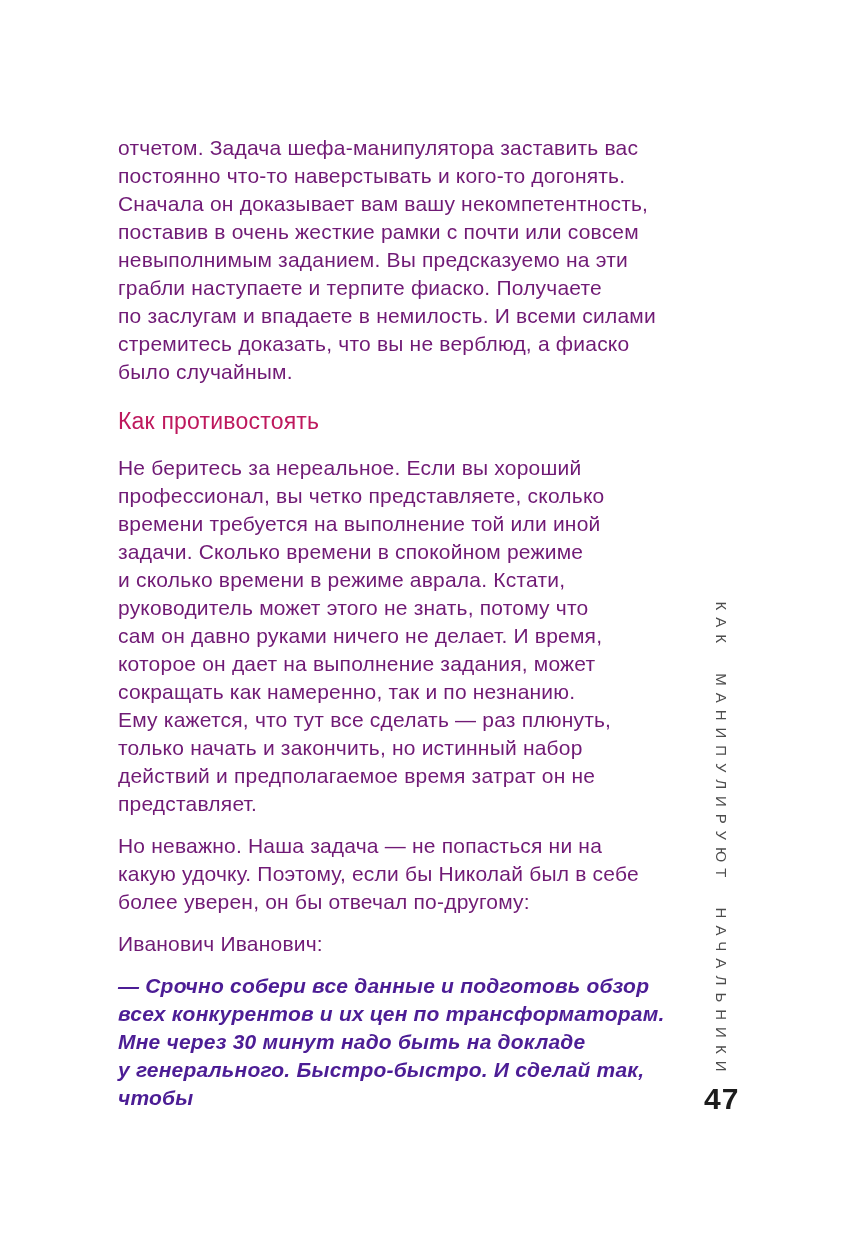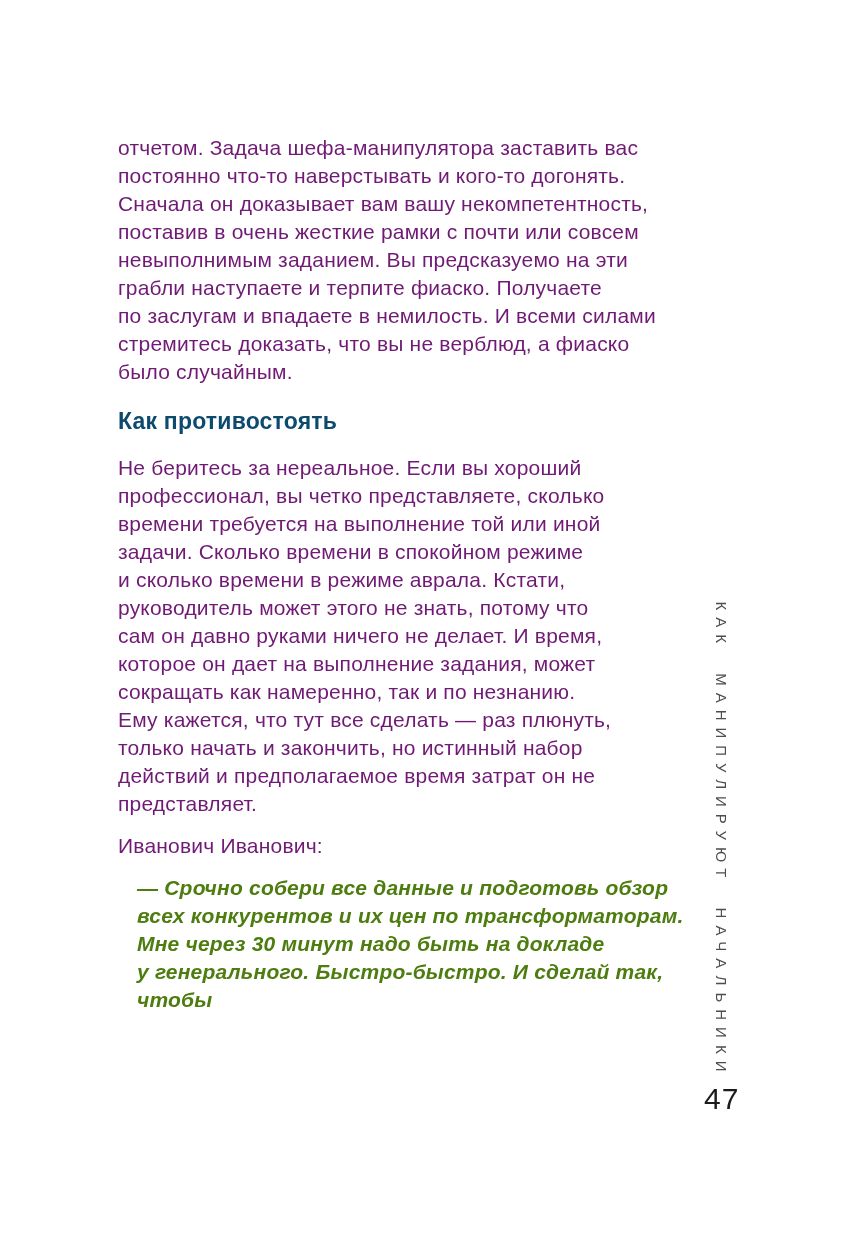--- a/index.html
+++ b/index.html
@@ -27,50 +27,49 @@
     line-height: 28px;
     font-weight: 400;
     color: #701a75;
     letter-spacing: 0.2px;
     white-space: pre-line;
   }
   .section-heading {
     margin: 20px 0 18px 0;
     font-size: 23px;
     line-height: 30px;
-    font-weight: 700;
-    color: #0c4a6e;
+    font-weight: 400;
+    color: #be185d;
     letter-spacing: 0.2px;
   }
   .quote {
     font-style: italic;
     font-weight: 600;
-    color: #4d7c0f;
-    margin-left: 19px;
+    color: #4c1d95;
   }
   .running-head {
     position: absolute;
     left: 721px;
     top: 840px;
     transform: translate(-50%, -50%) rotate(90deg);
     transform-origin: center;
     white-space: nowrap;
     font-size: 15px;
     font-weight: 400;
     letter-spacing: 7px;
     word-spacing: 12px;
     color: #4d4d4d;
   }
   .page-number {
     position: absolute;
     left: 704px;
     top: 1082px;
     font-size: 30px;
     line-height: 34px;
-    font-weight: 400;
+    font-weight: 700;
     color: #1c1c1c;
     letter-spacing: 1px;
   }
 </style>
 </head>
 <body>
 
 <div class="page">
 
   <main class="text-column">
@@ -93,20 +92,23 @@
 и сколько времени в режиме аврала. Кстати,
 руководитель может этого не знать, потому что
 сам он давно руками ничего не делает. И время,
 которое он дает на выполнение задания, может
 сокращать как намеренно, так и по незнанию.
 Ему кажется, что тут все сделать — раз плюнуть,
 только начать и закончить, но истинный набор
 действий и предполагаемое время затрат он не
 представляет.</p>
 
+    <p class="body-par">Но неважно. Наша задача — не попасться ни на
+какую удочку. Поэтому, если бы Николай был в себе
+более уверен, он бы отвечал по-другому:</p>
 
     <p class="body-par">Иванович Иванович:</p>
 
     <p class="body-par quote">— Срочно собери все данные и подготовь обзор
 всех конкурентов и их цен по трансформаторам.
 Мне через 30 минут надо быть на докладе
 у генерального. Быстро-быстро. И сделай так, чтобы</p>
   </main>
 
   <aside class="running-head">КАК МАНИПУЛИРУЮТ НАЧАЛЬНИКИ</aside>

